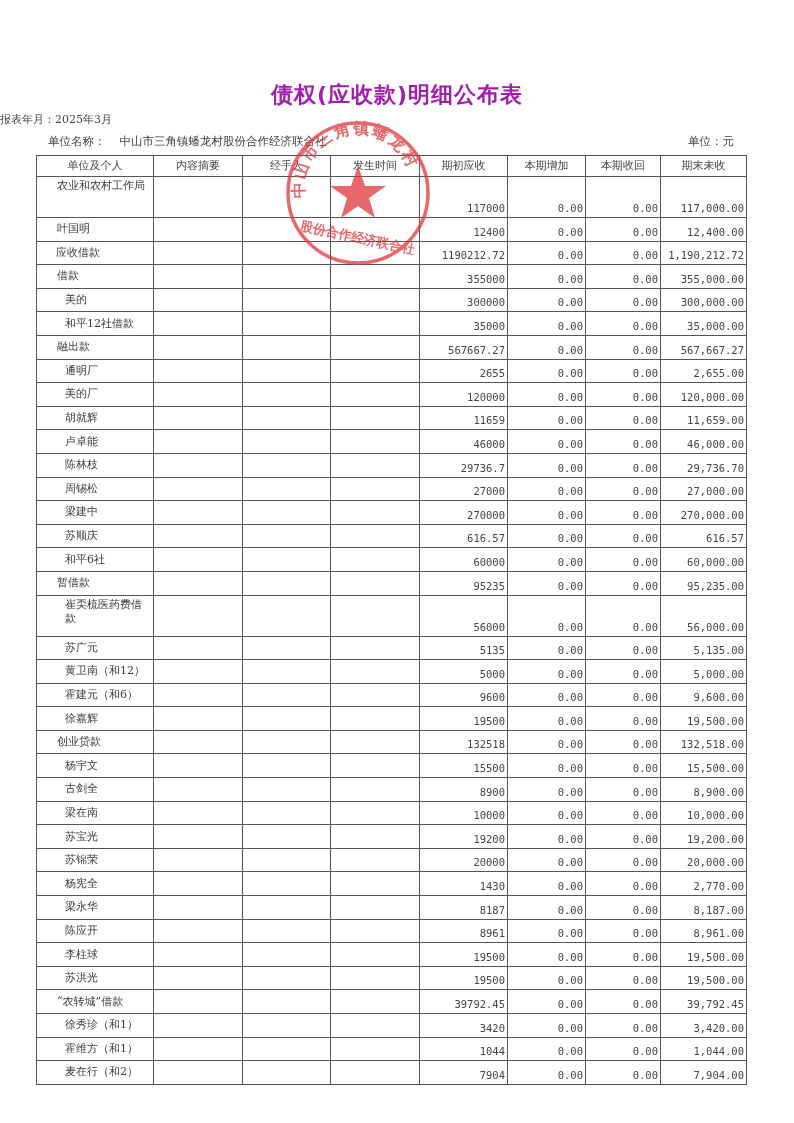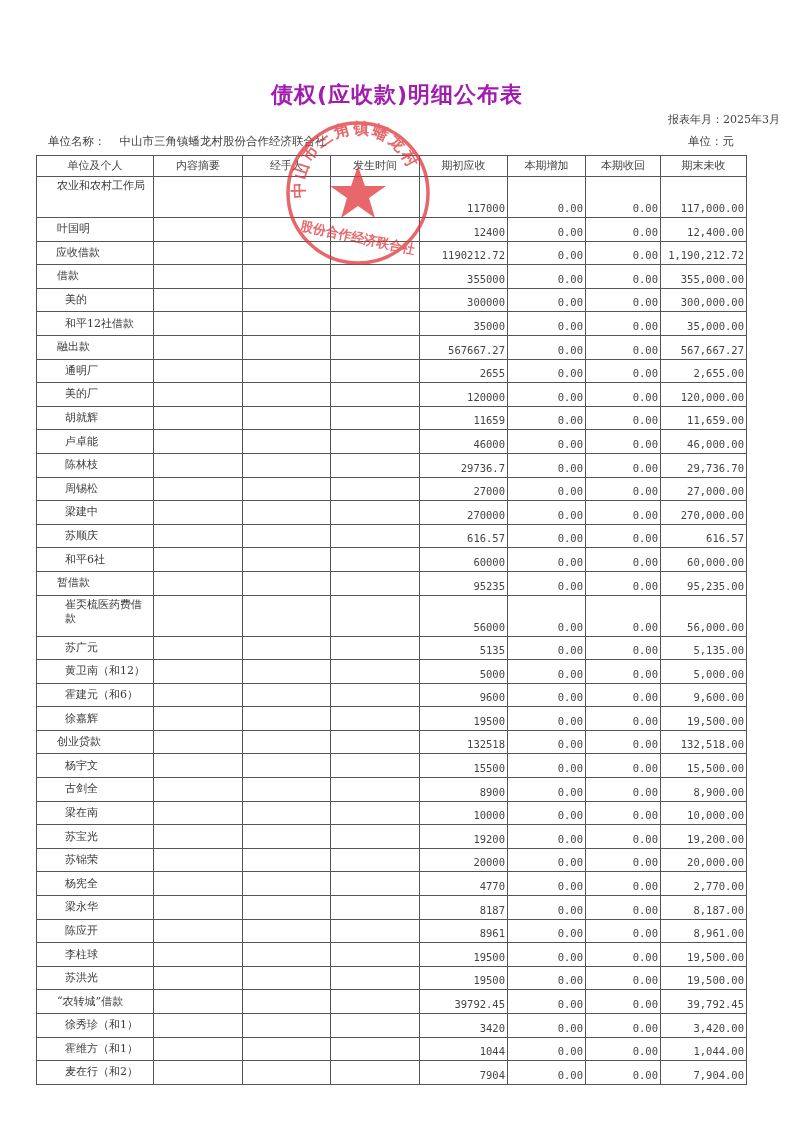--- a/index.html
+++ b/index.html
@@ -1,21 +1,21 @@
 <!DOCTYPE html>
 <html><head>
 <meta charset="utf-8">
 <style>
   html, body { margin:0; padding:0; background:#ffffff; }
   body { width:794px; height:1123px; position:relative; overflow:hidden;
          font-family:"DejaVu Serif","Liberation Serif",serif; color:#3a3a3a; }
   .title { position:absolute; top:80px; left:0; width:794px; text-align:center;
            font-family:"DejaVu Sans","Liberation Sans",sans-serif; font-weight:bold;
            font-size:22px; color:#a21caf; letter-spacing:1px; }
-  .period { position:absolute; top:112px; left:0; width:780px; text-align:right;
+  .period { position:absolute; top:112px; left:0; width:780px; text-align:left;
             font-size:11px; color:#444; }
   .unit-name { position:absolute; top:134px; left:48px; font-size:11.5px; color:#444; }
   .unit-name .lbl { margin-right:14px; }
   .currency { position:absolute; top:134px; right:60px; font-size:11.5px; color:#444; }
   table { position:absolute; top:155px; left:36px; border-collapse:collapse;
           table-layout:fixed; width:710px; font-size:11px; }
   td, th { border:1.3px solid #555; padding:0 2px; height:20.6px; line-height:14px;
            overflow:hidden; white-space:nowrap; }
   th { font-weight:normal; text-align:center; height:20px; color:#444;margin-top:41px; }
   td.name { text-align:left; white-space:normal; }
@@ -340,21 +340,21 @@
         <td class="num">20000</td>
         <td class="num">0.00</td>
         <td class="num">0.00</td>
         <td class="num">20,000.00</td>
       </tr>
       <tr>
         <td class="name i2">杨宪全</td>
         <td></td>
         <td></td>
         <td></td>
-        <td class="num">4770</td>
+        <td class="num">1430</td>
         <td class="num">0.00</td>
         <td class="num">0.00</td>
         <td class="num">2,770.00</td>
       </tr>
       <tr>
         <td class="name i2">梁永华</td>
         <td></td>
         <td></td>
         <td></td>
         <td class="num">8187</td>

